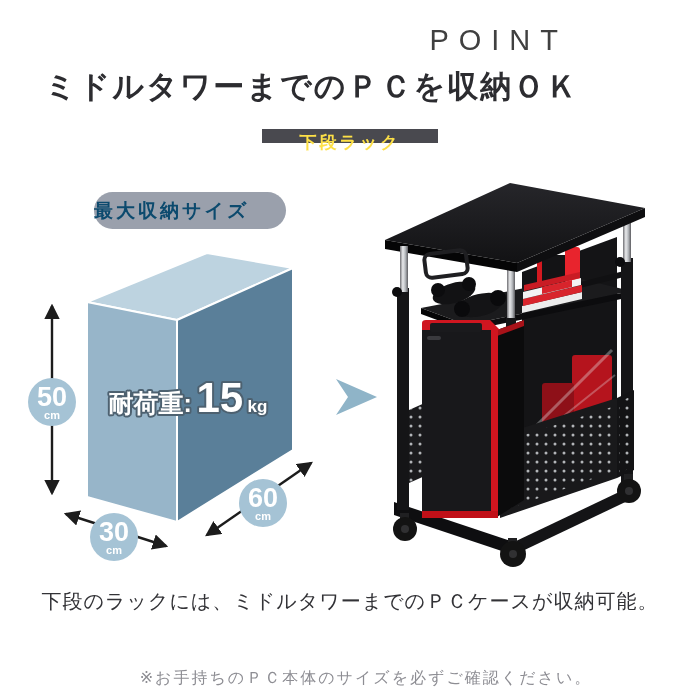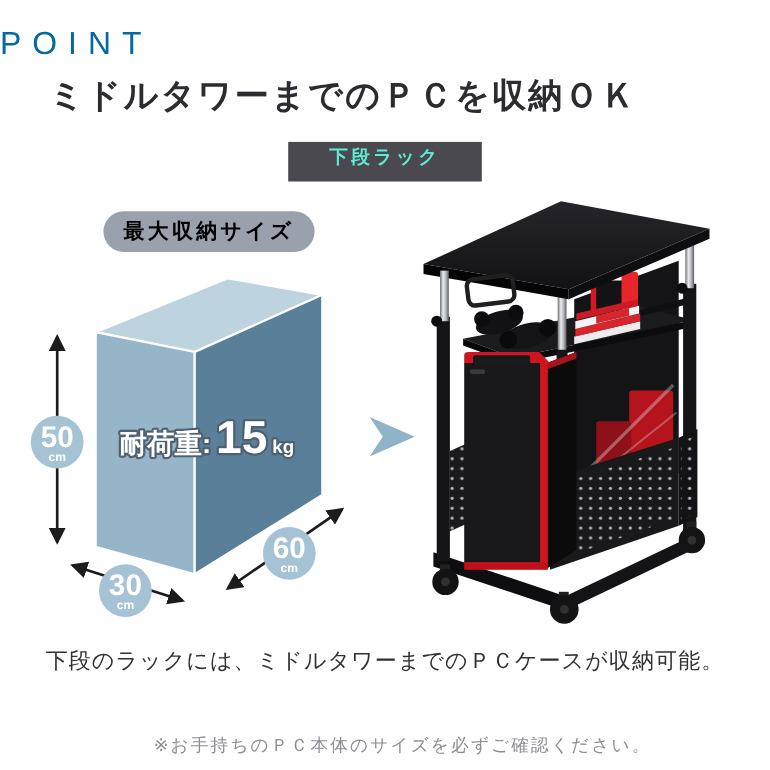--- a/index.html
+++ b/index.html
@@ -4,38 +4,38 @@
 <style>
   html,body{margin:0;padding:0;}
   body{
     width:700px;height:700px;background:#ffffff;
     font-family:"Liberation Sans","DejaVu Sans",sans-serif;
     position:relative;overflow:hidden;color:#2c2c30;
   }
   .page{position:absolute;inset:0;}
 
   .point-logo{
-    position:absolute;top:24px;left:0;width:568px;text-align:left;
-    font-size:29px;font-weight:500;letter-spacing:10px;color:#0369a1;
+    position:absolute;top:24px;left:0;width:568px;text-align:right;
+    font-size:29px;font-weight:500;letter-spacing:10px;color:#404040;
   }
   .main-heading{
     position:absolute;top:66px;left:0;width:624px;text-align:center;
     font-size:31px;font-weight:bold;letter-spacing:2px;color:#2c2c30;margin:0;
   }
   .section-badge{
     position:absolute;top:129px;left:50%;transform:translateX(-50%);
-    min-width:176px;height:36px;line-height:28px;background:#49494f;
-    color:#5eead4;font-size:17px;font-weight:bold;letter-spacing:3px;
+    min-width:176px;height:14px;line-height:28px;background:#49494f;
+    color:#fde047;font-size:17px;font-weight:bold;letter-spacing:3px;
     text-align:center;box-sizing:border-box;padding:0 18px;
   }
   .max-size-pill{
     position:absolute;top:192px;left:94px;width:192px;height:37px;
-    background:#9aa0ac;border-radius:19px;color:#000000;
+    background:#9aa0ac;border-radius:19px;color:#0c4a6e;
     font-size:19px;font-weight:bold;letter-spacing:3px;
-    text-align:center;line-height:37px;
+    text-align:left;line-height:37px;
   }
   .box-illustration{position:absolute;left:20px;top:240px;width:340px;height:330px;}
   .transition-arrow{position:absolute;left:330px;top:372px;width:55px;height:50px;}
   .product-photo{position:absolute;left:372px;top:180px;width:282px;height:398px;}
 
   .description{
     position:absolute;top:585px;left:0;width:700px;margin:0;
     text-align:center;font-size:20px;line-height:33px;
     font-weight:500;color:#323236;letter-spacing:1px;
   }

